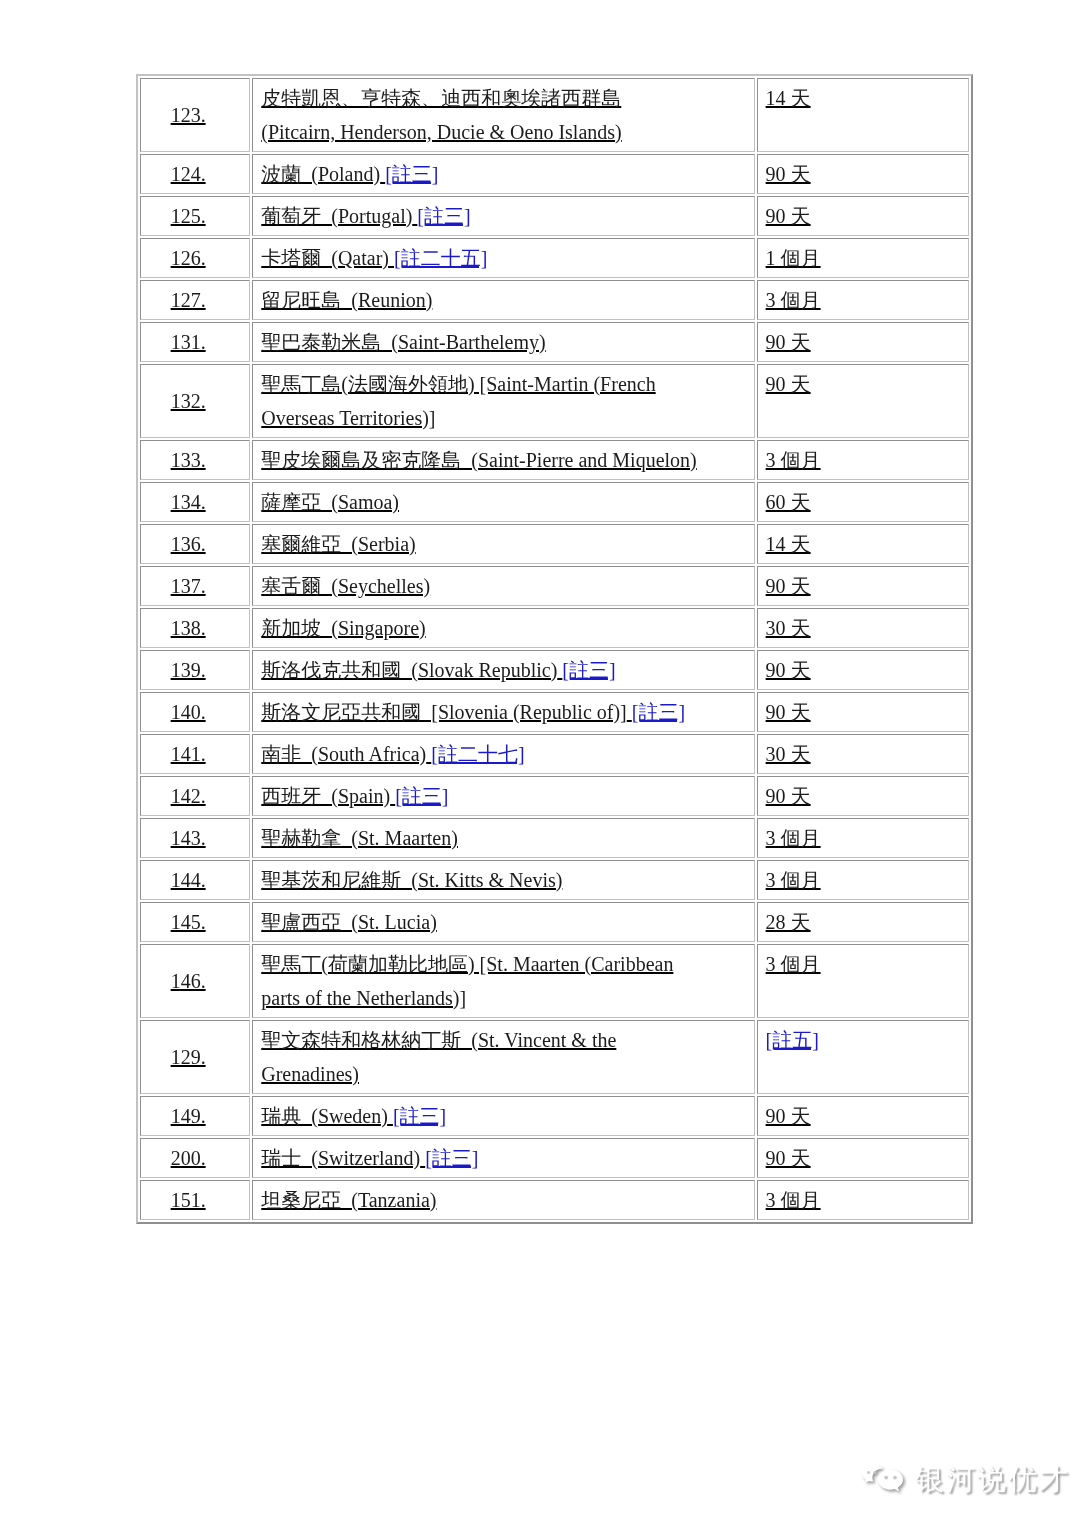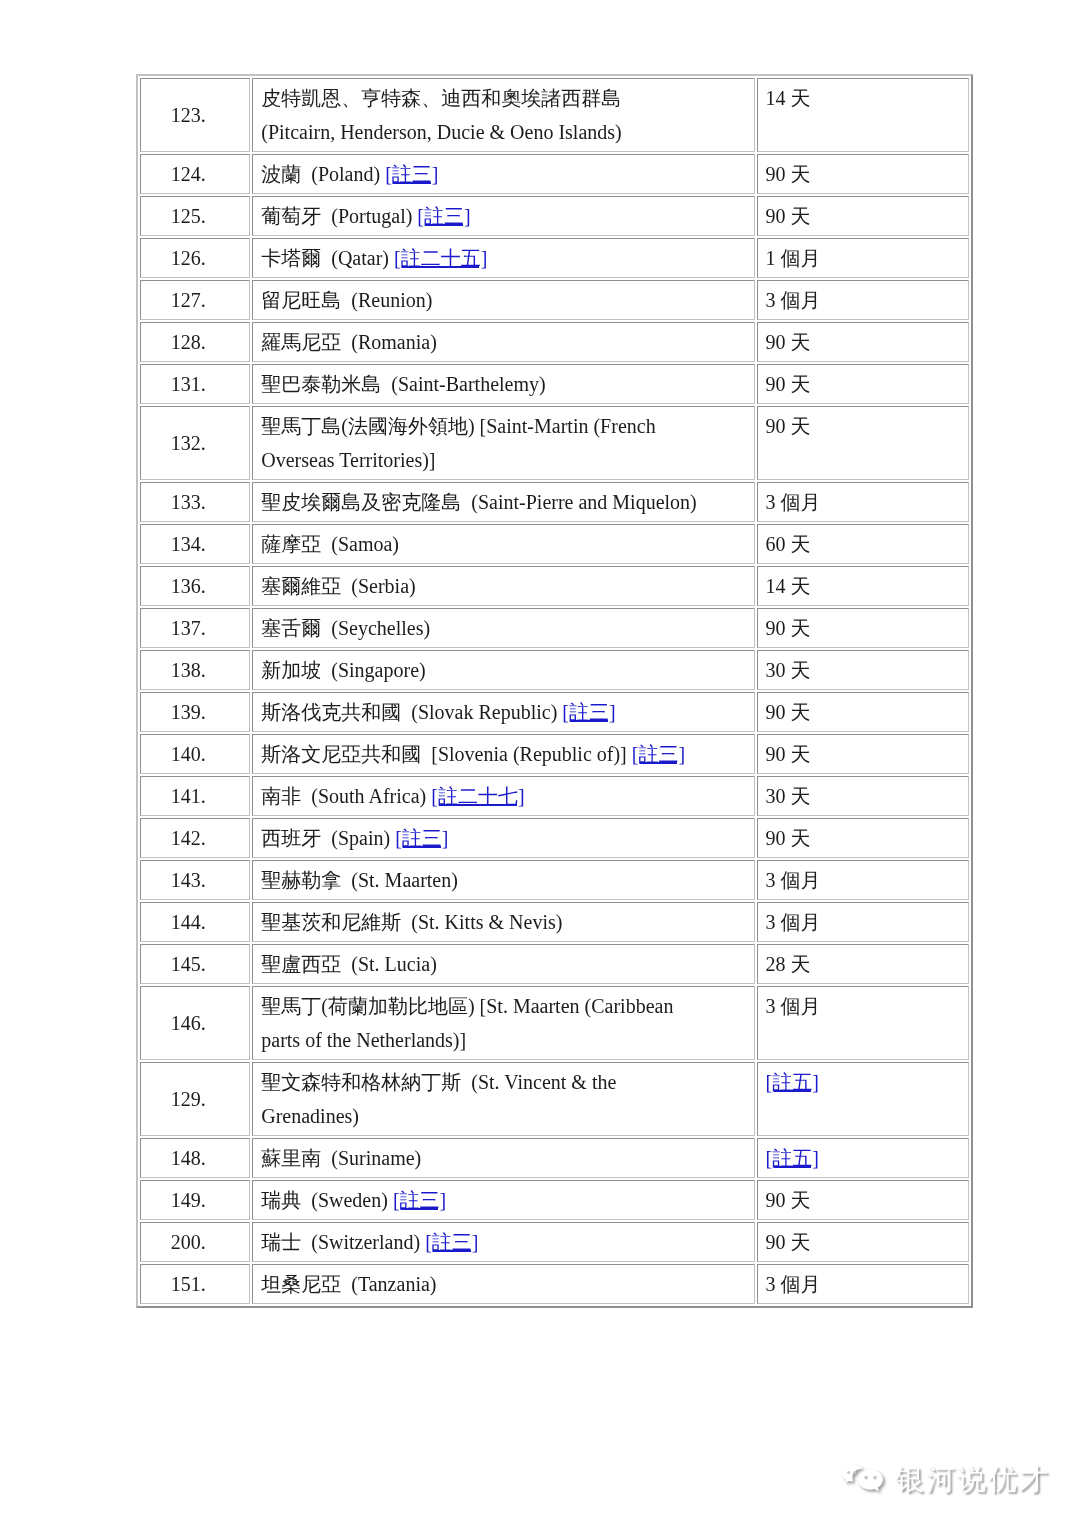--- a/index.html
+++ b/index.html
@@ -13,20 +13,21 @@
   .visa-table {
     position: absolute;
     left: 136px; top: 74px;
     width: 837px;
     table-layout: fixed;
     border-collapse: separate;
     border-spacing: 2px;
     border: 2px solid;
     border-color: #c2c2c2 #8f8f8f #8f8f8f #c2c2c2;
     background: #ffffff;
+    text-decoration: underline;
   }
   col.c1 { width: 108px; }
   col.c2 { width: 492px; }
   col.c3 { width: 208px; }
   .visa-table td {
     border: 1px solid;
     border-color: #8f8f8f #c2c2c2 #c2c2c2 #8f8f8f;
     background: #ffffff;
     font-size: 20px;
     line-height: 34px;
@@ -42,21 +43,21 @@
   }
   td.c-name span.nm { white-space: pre-wrap; }
   td.c-stay { vertical-align: top; margin-left: 30px; }
   a.note {
     color: var(--link, #1a1acc);
     text-decoration: underline;
     cursor: pointer;
   }
   .watermark {
     position: absolute;
-    right: 30px; bottom: 28px;
+    right: 10px; bottom: 28px;
     display: flex; align-items: center; gap: 9px;
     color: #ffffff;
     font-family: "Liberation Sans", "DejaVu Sans", sans-serif;
     font-size: 29px;
     letter-spacing: 2px;
     text-shadow: 2px 2px 2px #9a9a9a;
     user-select: none;
   }
   .watermark svg { filter: drop-shadow(2px 2px 1.5px #9a9a9a); }
 </style>
@@ -90,25 +91,20 @@
         <td class="c-num">126.</td>
         <td class="c-name"><span class="nm">卡塔爾  (Qatar)</span> <a class="note" href="#">[註二十五]</a></td>
         <td class="c-stay"><span>1 個月</span></td>
       </tr>
       <tr>
         <td class="c-num">127.</td>
         <td class="c-name"><span class="nm">留尼旺島  (Reunion)</span></td>
         <td class="c-stay"><span>3 個月</span></td>
       </tr>
       <tr>
-        <td class="c-num">128.</td>
-        <td class="c-name"><span class="nm">羅馬尼亞  (Romania)</span></td>
-        <td class="c-stay"><span>90 天</span></td>
-      </tr>
-      <tr>
         <td class="c-num">131.</td>
         <td class="c-name"><span class="nm">聖巴泰勒米島  (Saint-Barthelemy)</span></td>
         <td class="c-stay"><span>90 天</span></td>
       </tr>
       <tr>
         <td class="c-num">132.</td>
         <td class="c-name"><span class="nm">聖馬丁島(法國海外領地) [Saint-Martin (French
 Overseas Territories)]</span></td>
         <td class="c-stay"><span>90 天</span></td>
       </tr>
@@ -175,25 +171,20 @@
       <tr>
         <td class="c-num">146.</td>
         <td class="c-name"><span class="nm">聖馬丁(荷蘭加勒比地區) [St. Maarten (Caribbean
 parts of the Netherlands)]</span></td>
         <td class="c-stay"><span>3 個月</span></td>
       </tr>
       <tr>
         <td class="c-num">129.</td>
         <td class="c-name"><span class="nm">聖文森特和格林納丁斯  (St. Vincent &amp; the
 Grenadines)</span></td>
-        <td class="c-stay"><a class="note" href="#">[註五]</a></td>
-      </tr>
-      <tr>
-        <td class="c-num">148.</td>
-        <td class="c-name"><span class="nm">蘇里南  (Suriname)</span></td>
         <td class="c-stay"><a class="note" href="#">[註五]</a></td>
       </tr>
       <tr>
         <td class="c-num">149.</td>
         <td class="c-name"><span class="nm">瑞典  (Sweden)</span> <a class="note" href="#">[註三]</a></td>
         <td class="c-stay"><span>90 天</span></td>
       </tr>
       <tr>
         <td class="c-num">200.</td>
         <td class="c-name"><span class="nm">瑞士  (Switzerland)</span> <a class="note" href="#">[註三]</a></td>

